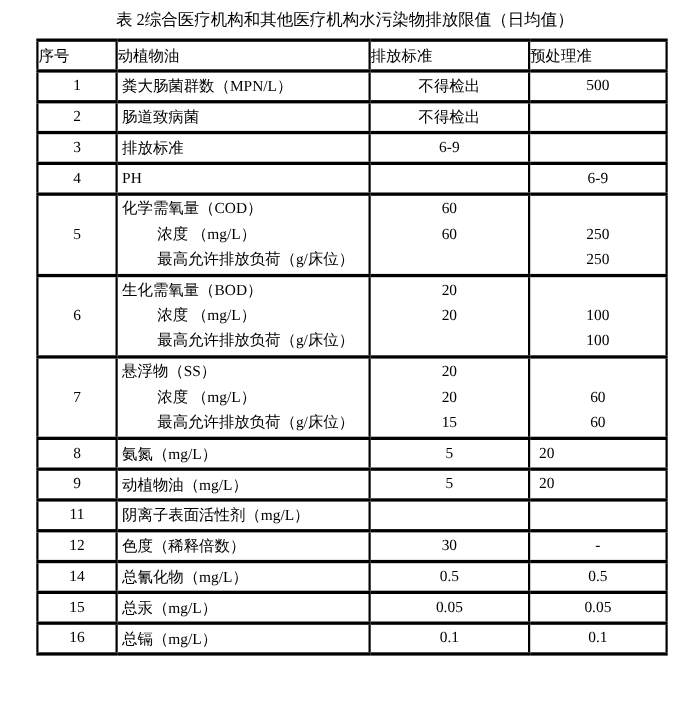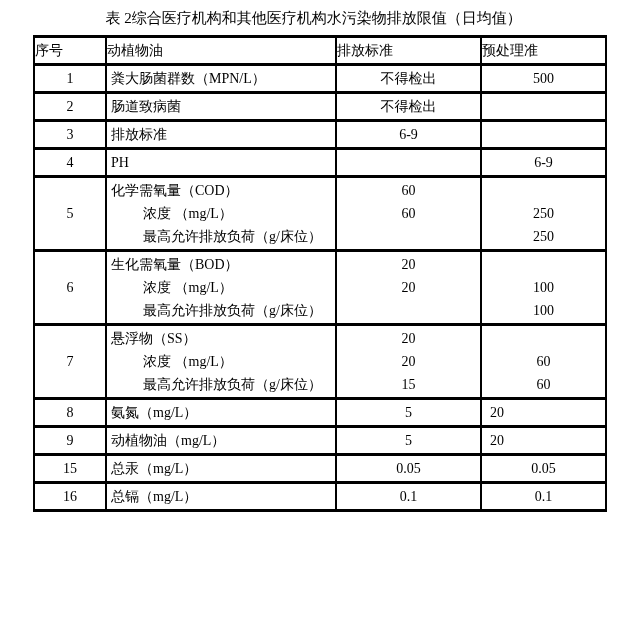--- a/index.html
+++ b/index.html
@@ -149,20 +149,38 @@
           <td class="standard">5</td>
           <td class="pre left">20</td>
         </tr>
         <tr>
           <td class="no">9</td>
           <td class="item">动植物油（mg/L）</td>
           <td class="standard">5</td>
           <td class="pre left">20</td>
         </tr>
         <tr>
+          <td class="no">11</td>
+          <td class="item">阴离子表面活性剂（mg/L）</td>
+          <td class="standard"></td>
+          <td class="pre"></td>
+        </tr>
+        <tr>
+          <td class="no">12</td>
+          <td class="item">色度（稀释倍数）</td>
+          <td class="standard">30</td>
+          <td class="pre">-</td>
+        </tr>
+        <tr>
+          <td class="no">14</td>
+          <td class="item">总氰化物（mg/L）</td>
+          <td class="standard">0.5</td>
+          <td class="pre">0.5</td>
+        </tr>
+        <tr>
           <td class="no">15</td>
           <td class="item">总汞（mg/L）</td>
           <td class="standard">0.05</td>
           <td class="pre">0.05</td>
         </tr>
         <tr>
           <td class="no">16</td>
           <td class="item">总镉（mg/L）</td>
           <td class="standard">0.1</td>
           <td class="pre">0.1</td>

